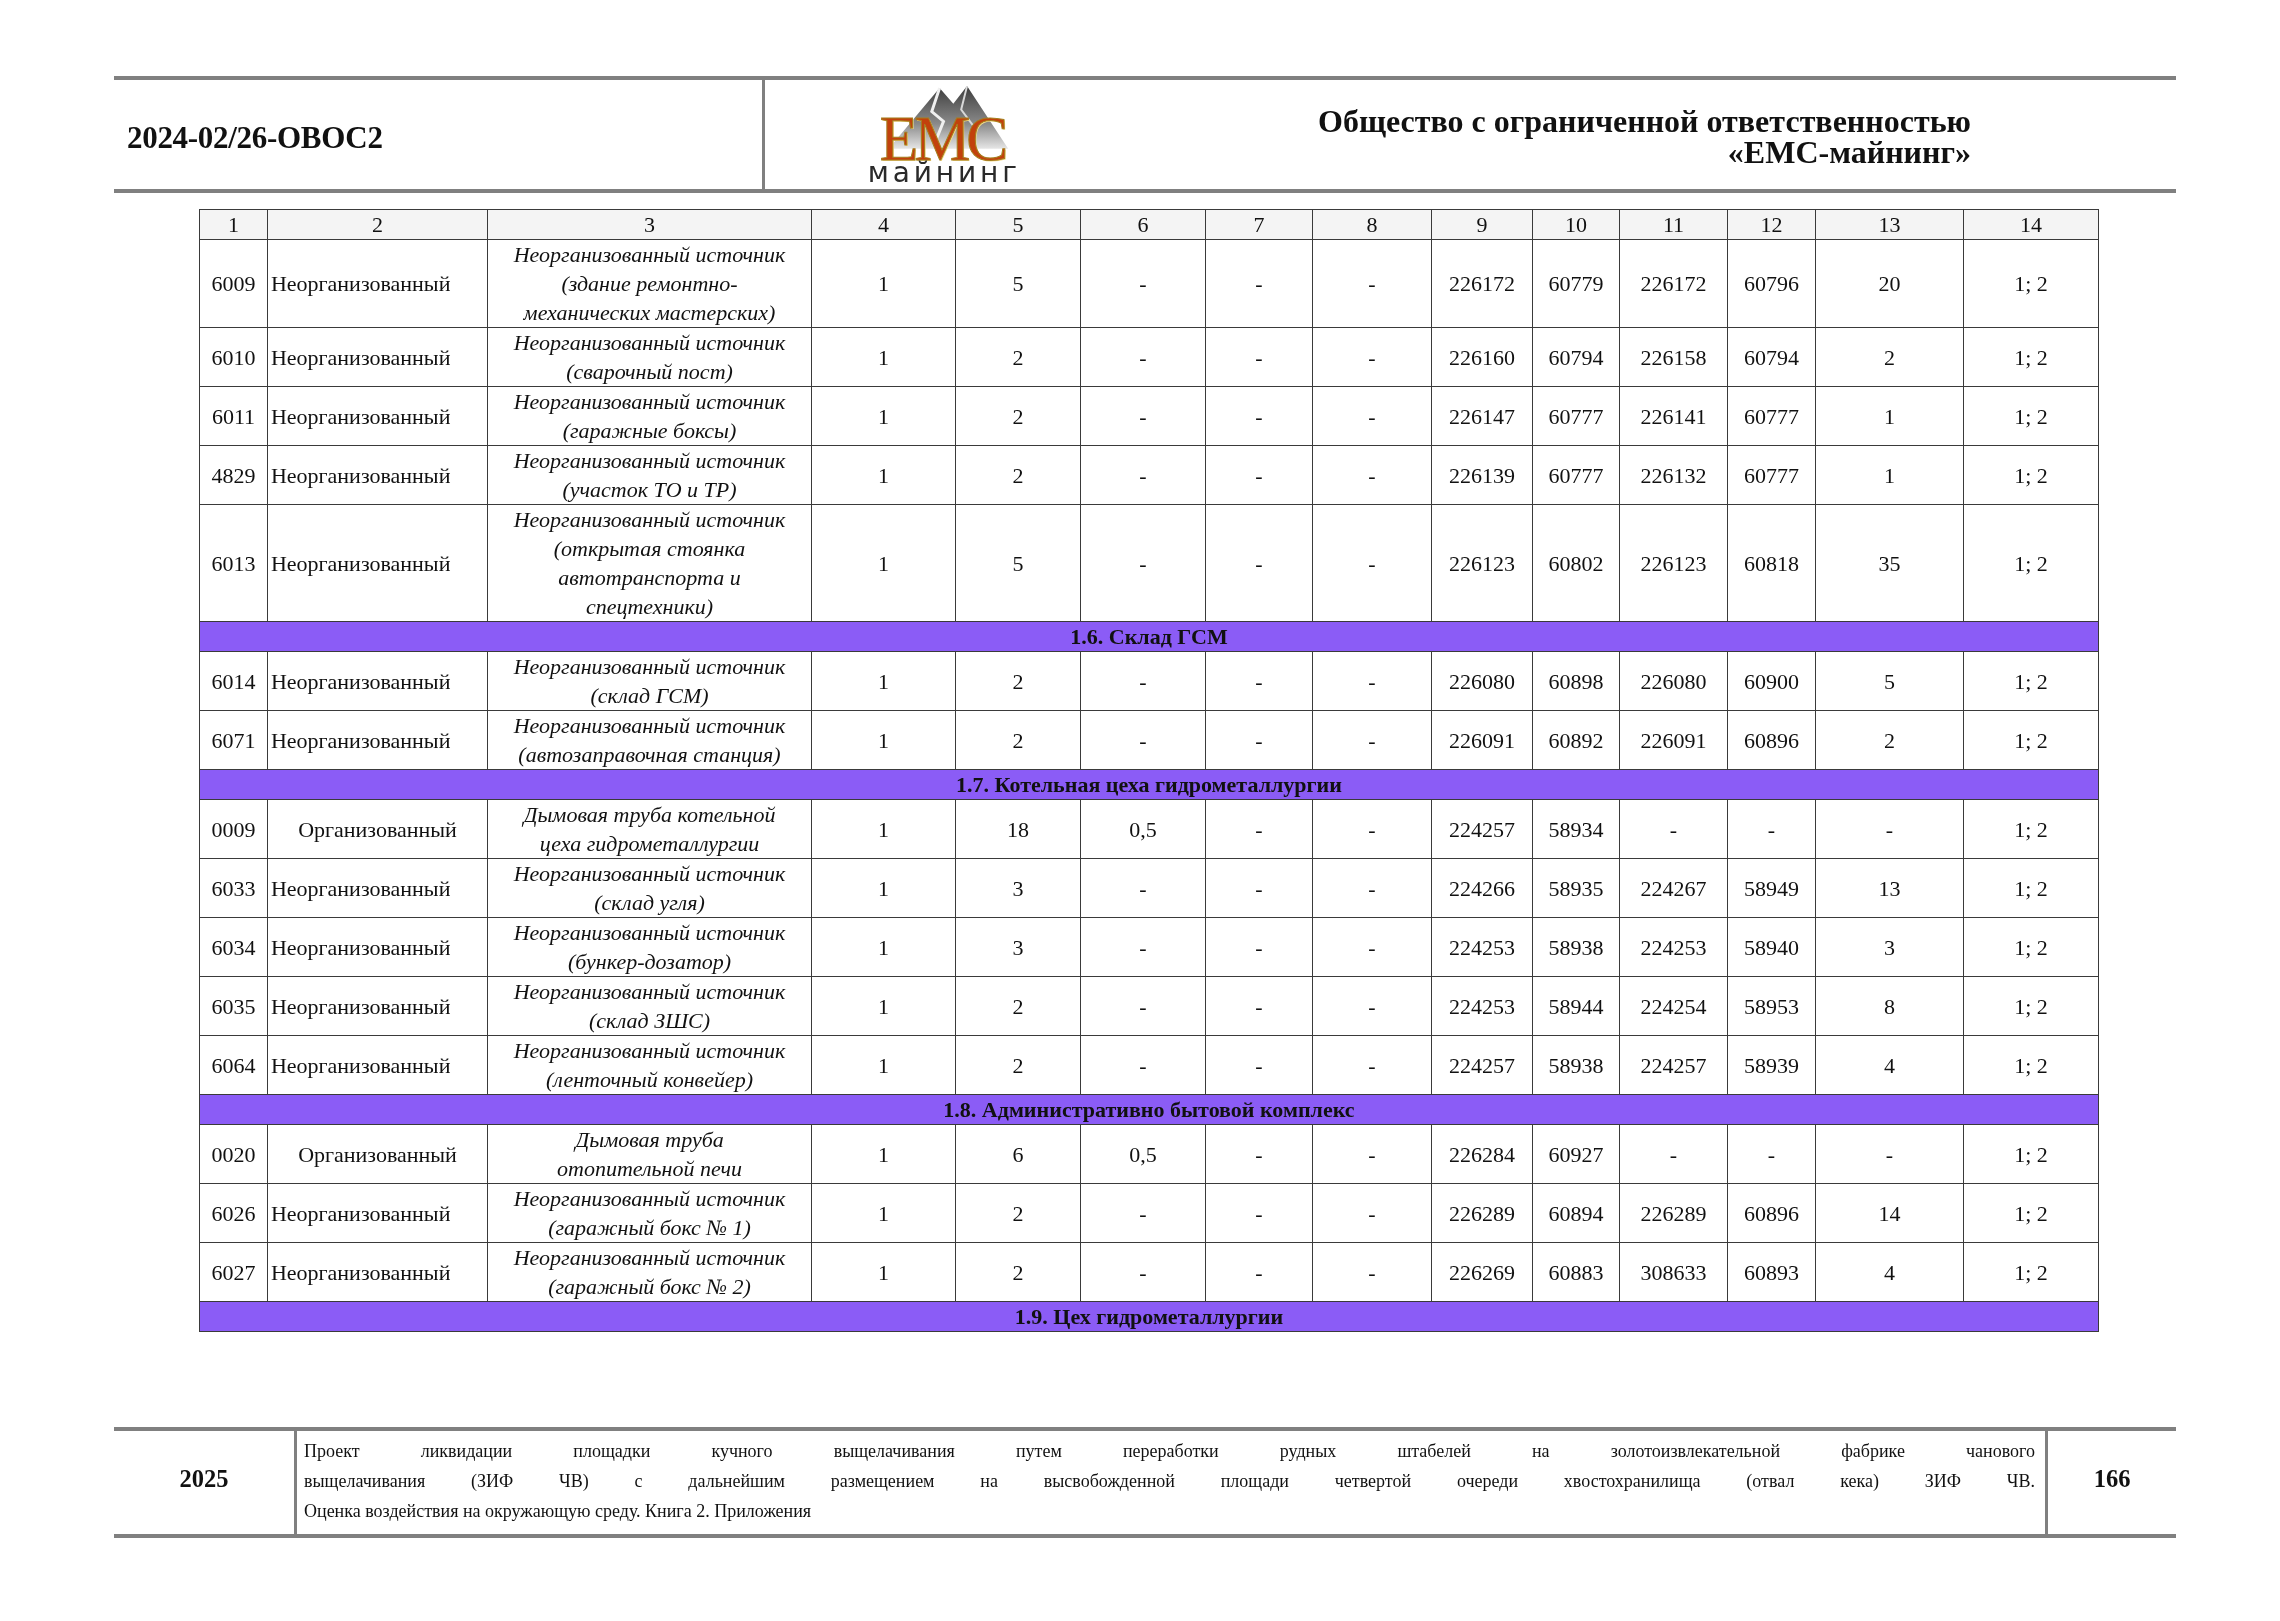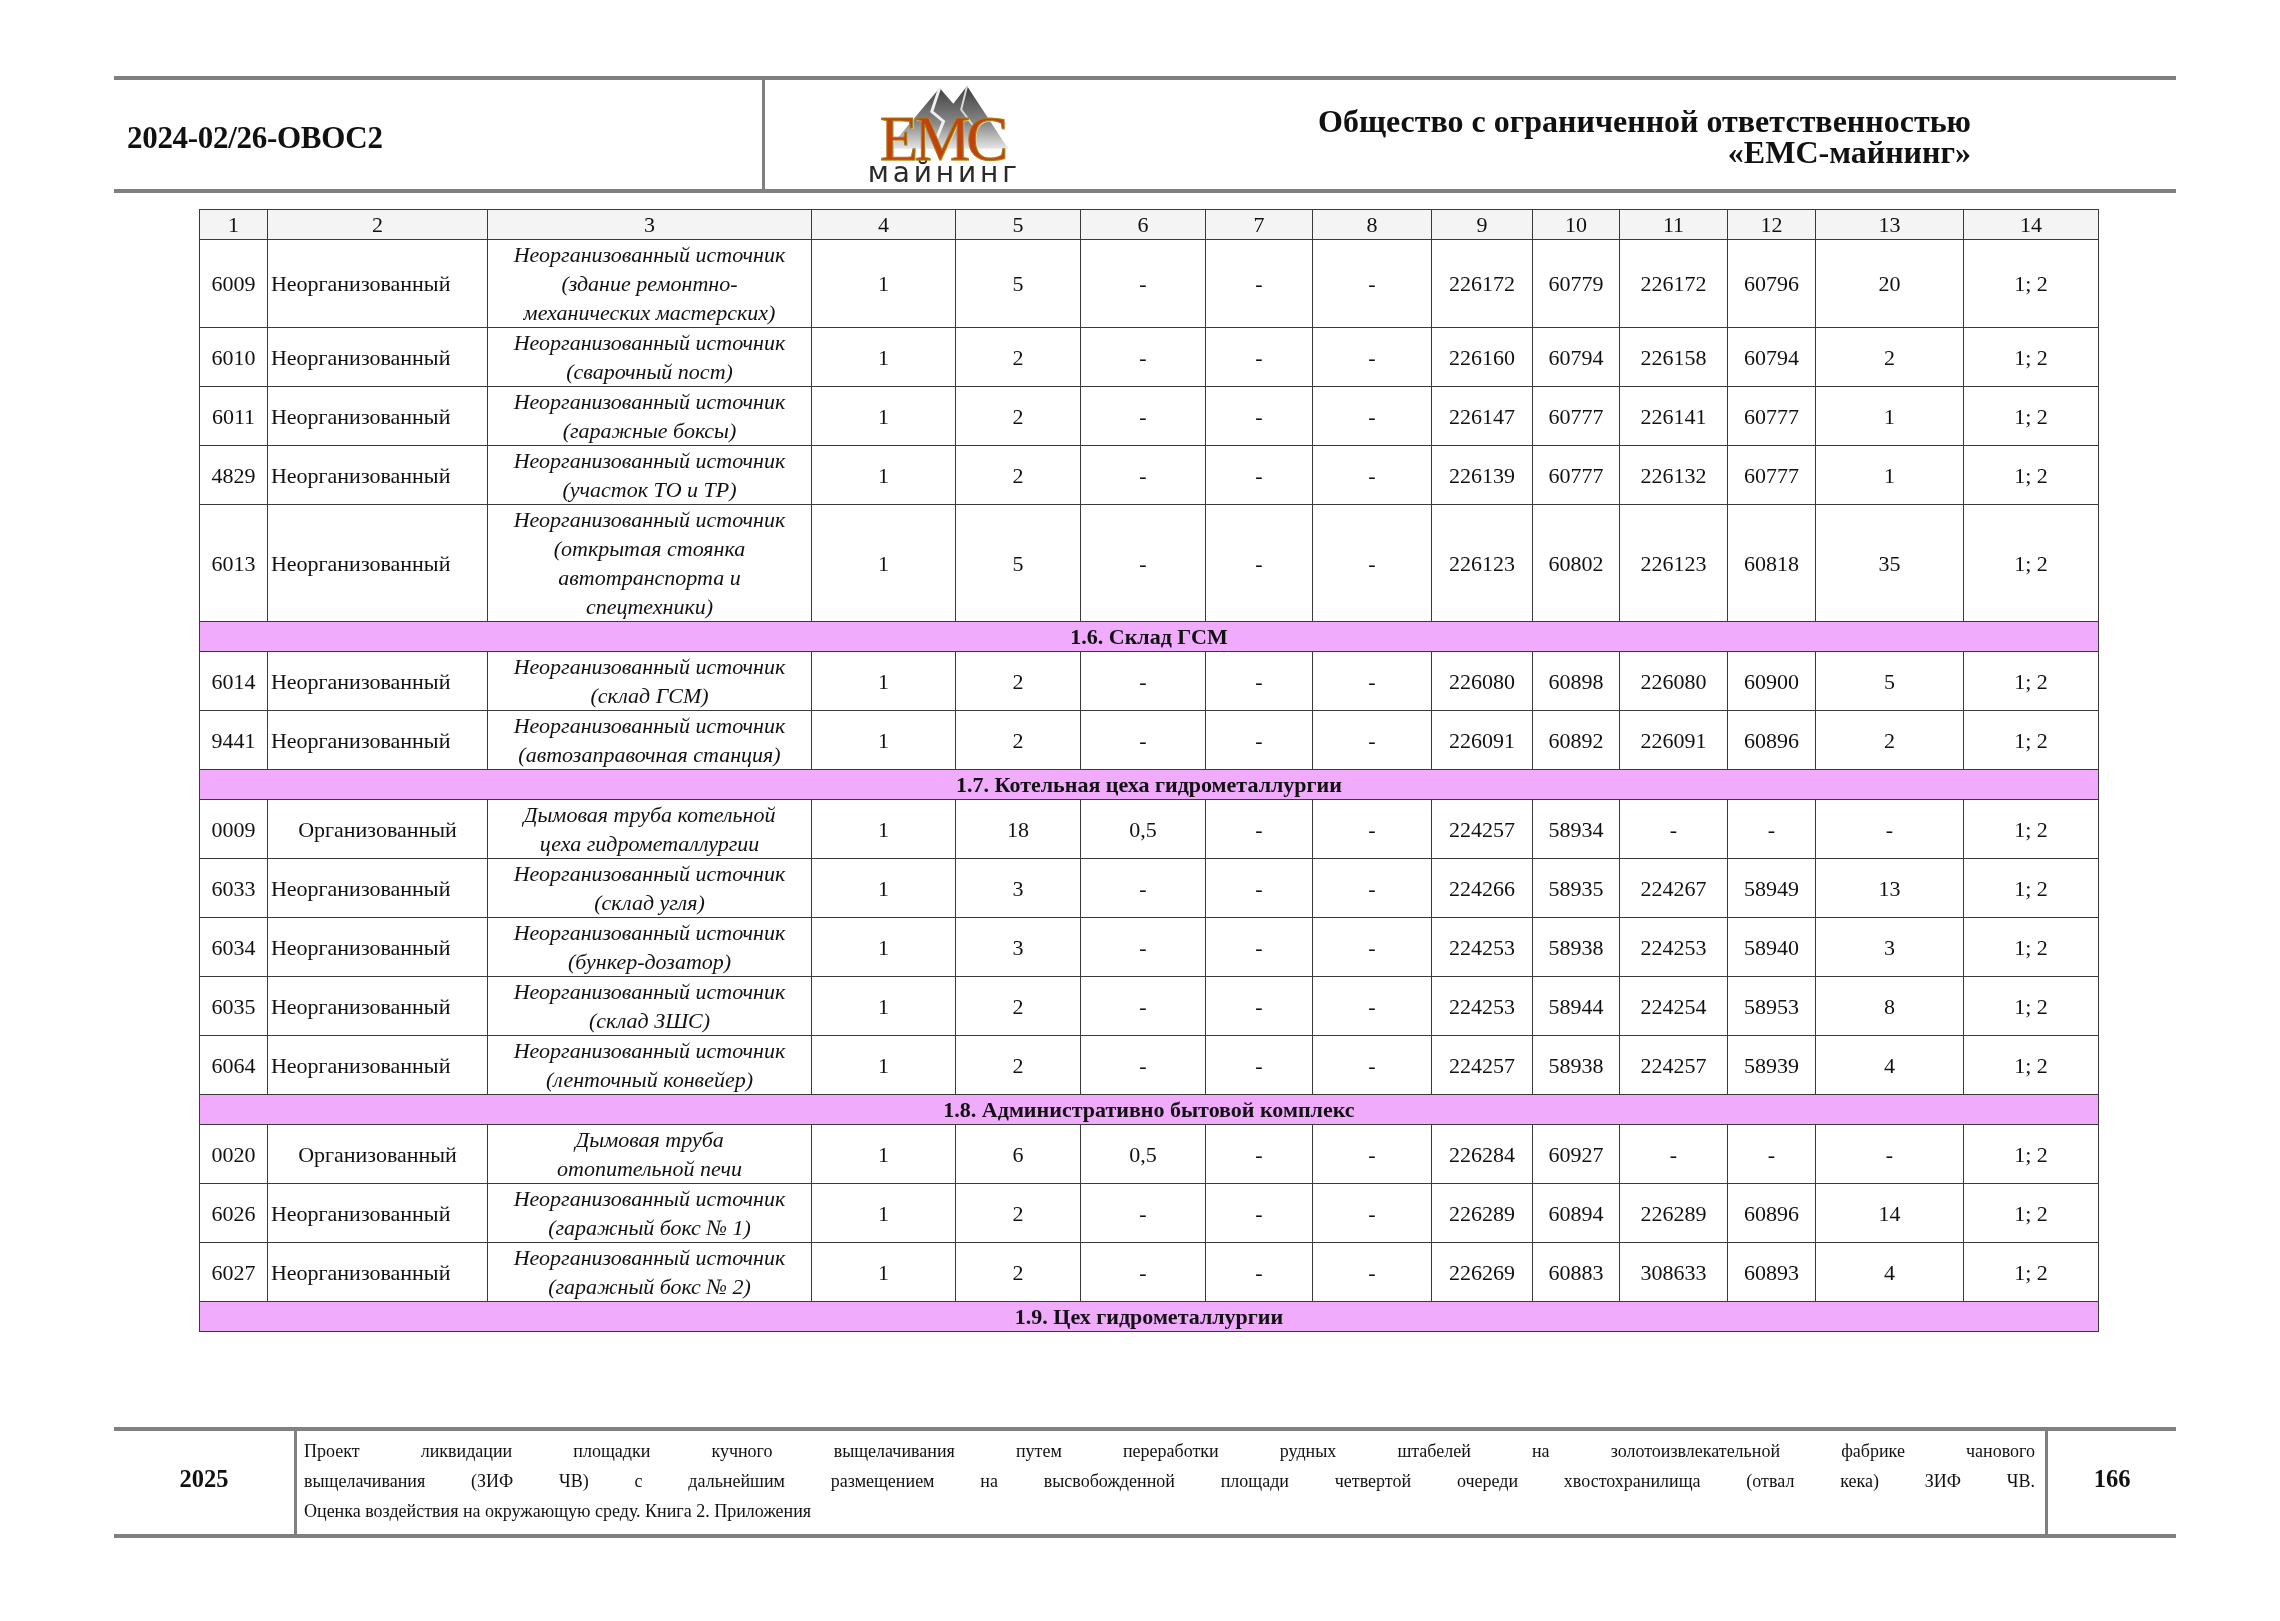--- a/index.html
+++ b/index.html
@@ -37,21 +37,21 @@
     position: absolute; left: 199px; top: 209px;
     border-collapse: collapse; table-layout: fixed; width: 1900px;
     font-size: 22px; line-height: 29px;
   }
   table.main td {
     border: 1.5px solid #3a3a3a; text-align: center; vertical-align: middle;
     padding: 0 2px; white-space: nowrap;
   }
   table.main tr.colnums td { height: 29px; background: #f4f4f4; }
   table.main td.desc { white-space: normal; line-height: 29px; font-style: italic; }
-  table.main tr.section td { height: 28px; font-weight: bold; background: #f0abfc; }
+  table.main tr.section td { height: 28px; font-weight: bold; background: #8b5cf6; }
   table.main td.t2 { text-align: left; padding-left: 2.9px; }
   table.main td.t2c { text-align: center; }
   
   .ftr-rule { position: absolute; left: 114px; width: 2062px; height: 3.9px; background: #808080; }
   .ftr-rule.top { top: 1427px; }
   .ftr-rule.bot { top: 1534px; }
   .ftr-div1 { position: absolute; left: 294px; top: 1431px; width: 2.9px; height: 103px; background: #808080; }
   .ftr-div2 { position: absolute; left: 2045px; top: 1431px; width: 2.9px; height: 103px; background: #808080; }
   .ftr-year {
     position: absolute; left: 114px; top: 1465px; width: 180px; text-align: center;
@@ -246,21 +246,21 @@
         <td>-</td>
         <td>-</td>
         <td>226080</td>
         <td>60898</td>
         <td>226080</td>
         <td>60900</td>
         <td>5</td>
         <td>1; 2</td>
       </tr>
       <tr style="height: 59px;">
-        <td>9441</td>
+        <td>6071</td>
         <td class="t2">Неорганизованный</td>
         <td class="desc">
           <div>Неорганизованный источник</div>
           <div>(автозаправочная станция)</div>
         </td>
         <td>1</td>
         <td>2</td>
         <td>-</td>
         <td>-</td>
         <td>-</td>

